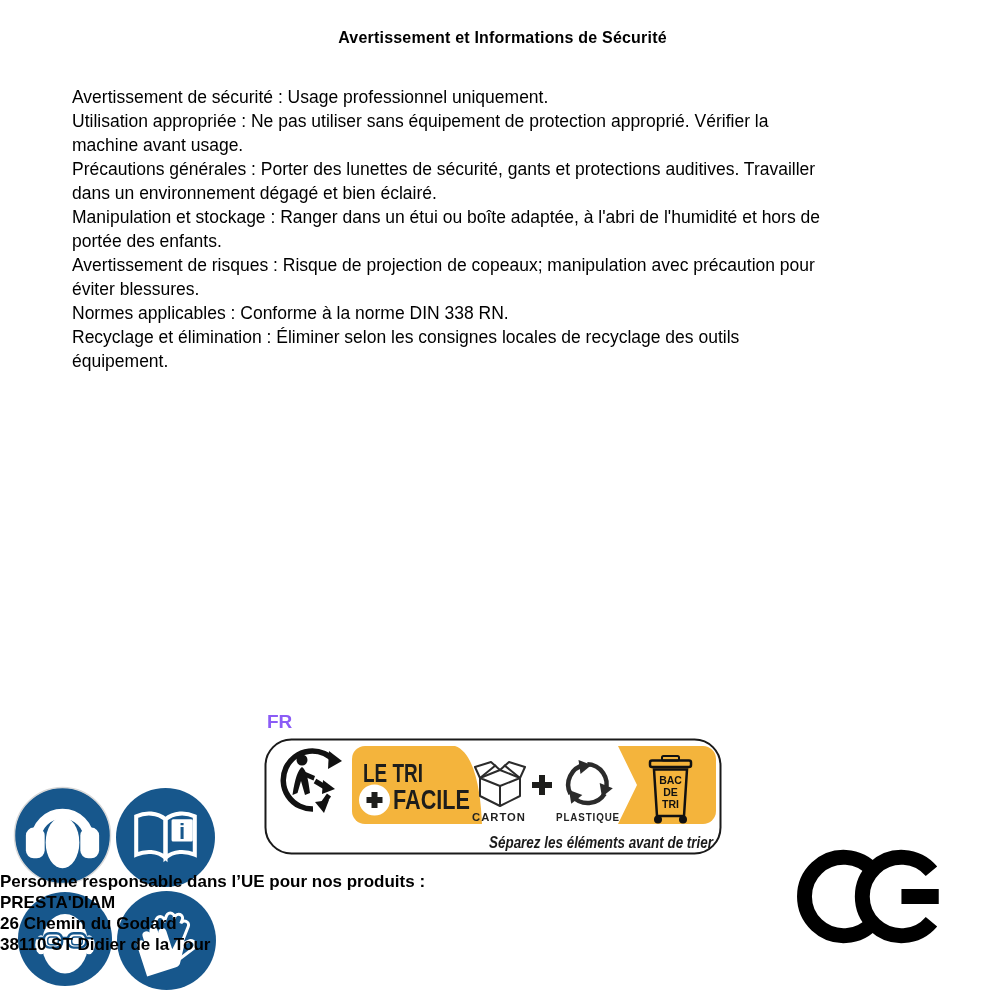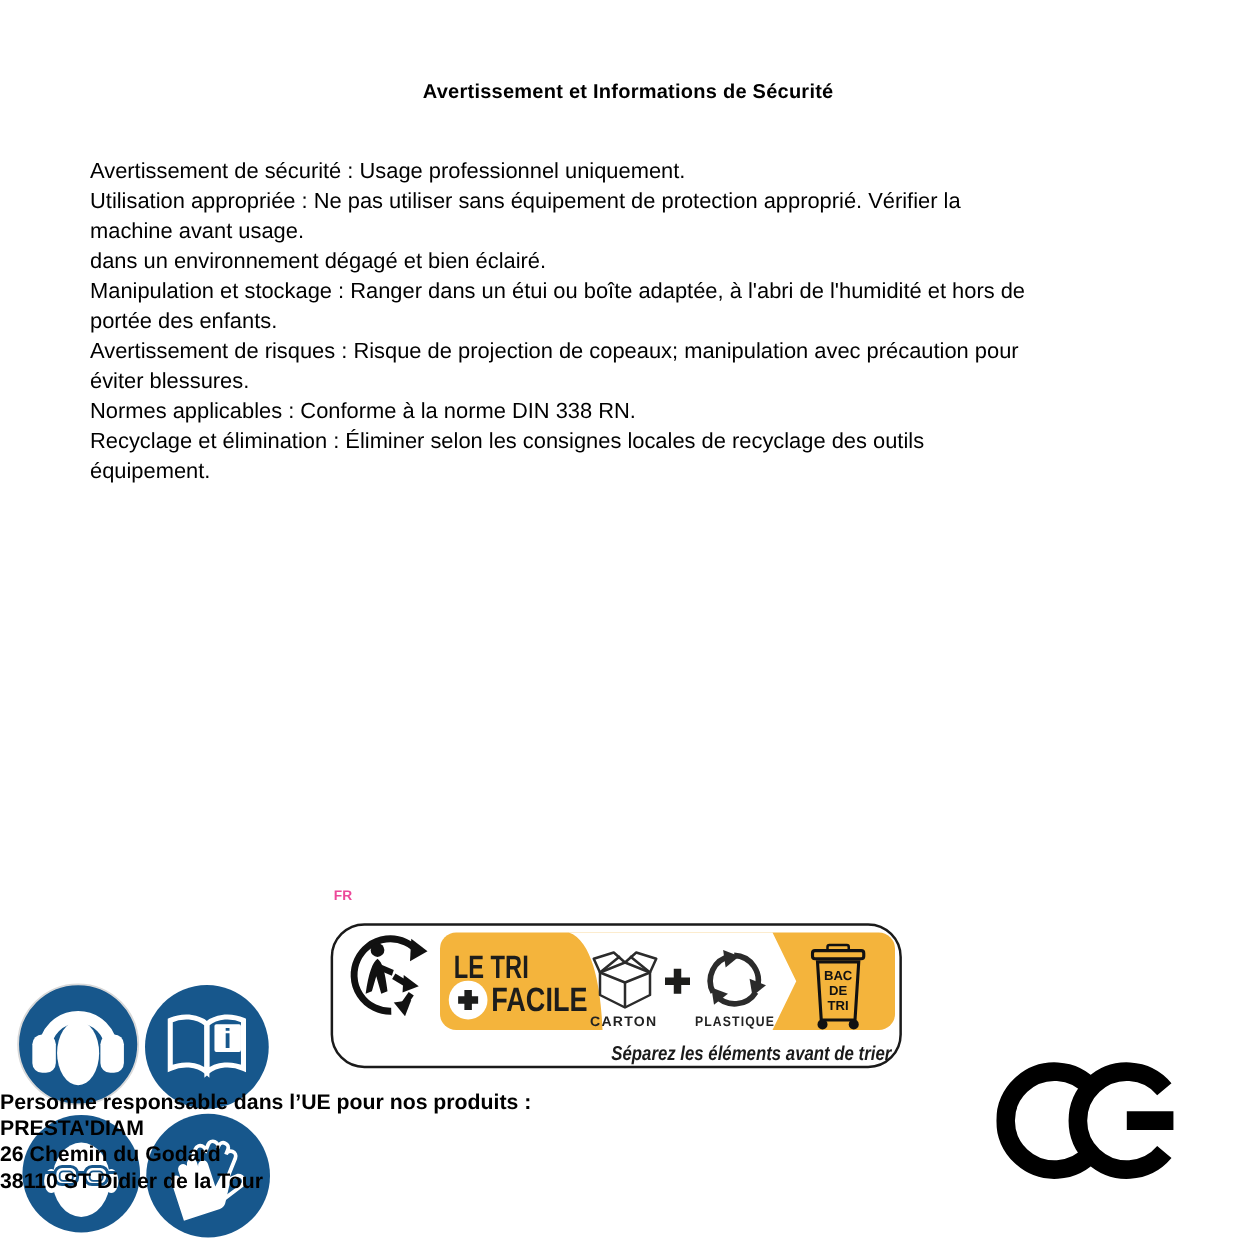--- a/index.html
+++ b/index.html
@@ -1,40 +1,41 @@
 <!DOCTYPE html>
 <html><head>
 <meta charset="utf-8">
 <style>
   html,body{margin:0;padding:0;background:#fff;}
   .page{position:relative;width:1005px;height:1005px;background:#ffffff;overflow:hidden;
         font-family:"Liberation Sans", sans-serif;color:#000;}
   .title{position:absolute;top:29px;left:0;width:1005px;text-align:center;
-         font-size:16px;font-weight:bold;letter-spacing:.2px;margin-top:36px;}
-  .body-text{position:absolute;left:72px;top:85px;width:880px;font-size:17.5px;line-height:24px;margin-top:39px;}
+         font-size:16px;font-weight:bold;letter-spacing:.2px;}
+  .body-text{position:absolute;left:72px;top:85px;width:880px;font-size:17.5px;line-height:24px;}
   .body-text div{white-space:nowrap;}
-  .fr-label{position:absolute;left:267px;top:711px;font-size:11px;font-weight:bold;color:#ec4899;}
+  .fr-label{position:absolute;left:267px;top:711px;font-size:19px;font-weight:bold;color:#8b5cf6;}
   .banner{position:absolute;left:264px;top:738px;width:518px;height:118px;}
   .icon-badge{position:absolute;}
   .address{position:absolute;top:871px;left:0;width:1005px;text-align:left;
            font-size:17px;font-weight:bold;line-height:21px;}
   .ce{position:absolute;left:797px;top:848px;width:152px;height:97px;}
   svg text{font-family:"Liberation Sans", sans-serif;}
 </style>
 </head>
 <body>
 
 <div class="page">
 
   <div class="title">Avertissement et Informations de Sécurité</div>
 
   <div class="body-text">
     <div>Avertissement de sécurité : Usage professionnel uniquement.</div>
     <div>Utilisation appropriée : Ne pas utiliser sans équipement de protection approprié. Vérifier la</div>
     <div>machine avant usage.</div>
+    <div>Précautions générales : Porter des lunettes de sécurité, gants et protections auditives. Travailler</div>
     <div>dans un environnement dégagé et bien éclairé.</div>
     <div>Manipulation et stockage : Ranger dans un étui ou boîte adaptée, à l'abri de l'humidité et hors de</div>
     <div>portée des enfants.</div>
     <div>Avertissement de risques : Risque de projection de copeaux; manipulation avec précaution pour</div>
     <div>éviter blessures.</div>
     <div>Normes applicables : Conforme à la norme DIN 338 RN.</div>
     <div>Recyclage et élimination : Éliminer selon les consignes locales de recyclage des outils</div>
     <div>équipement.</div>
   </div>
 

